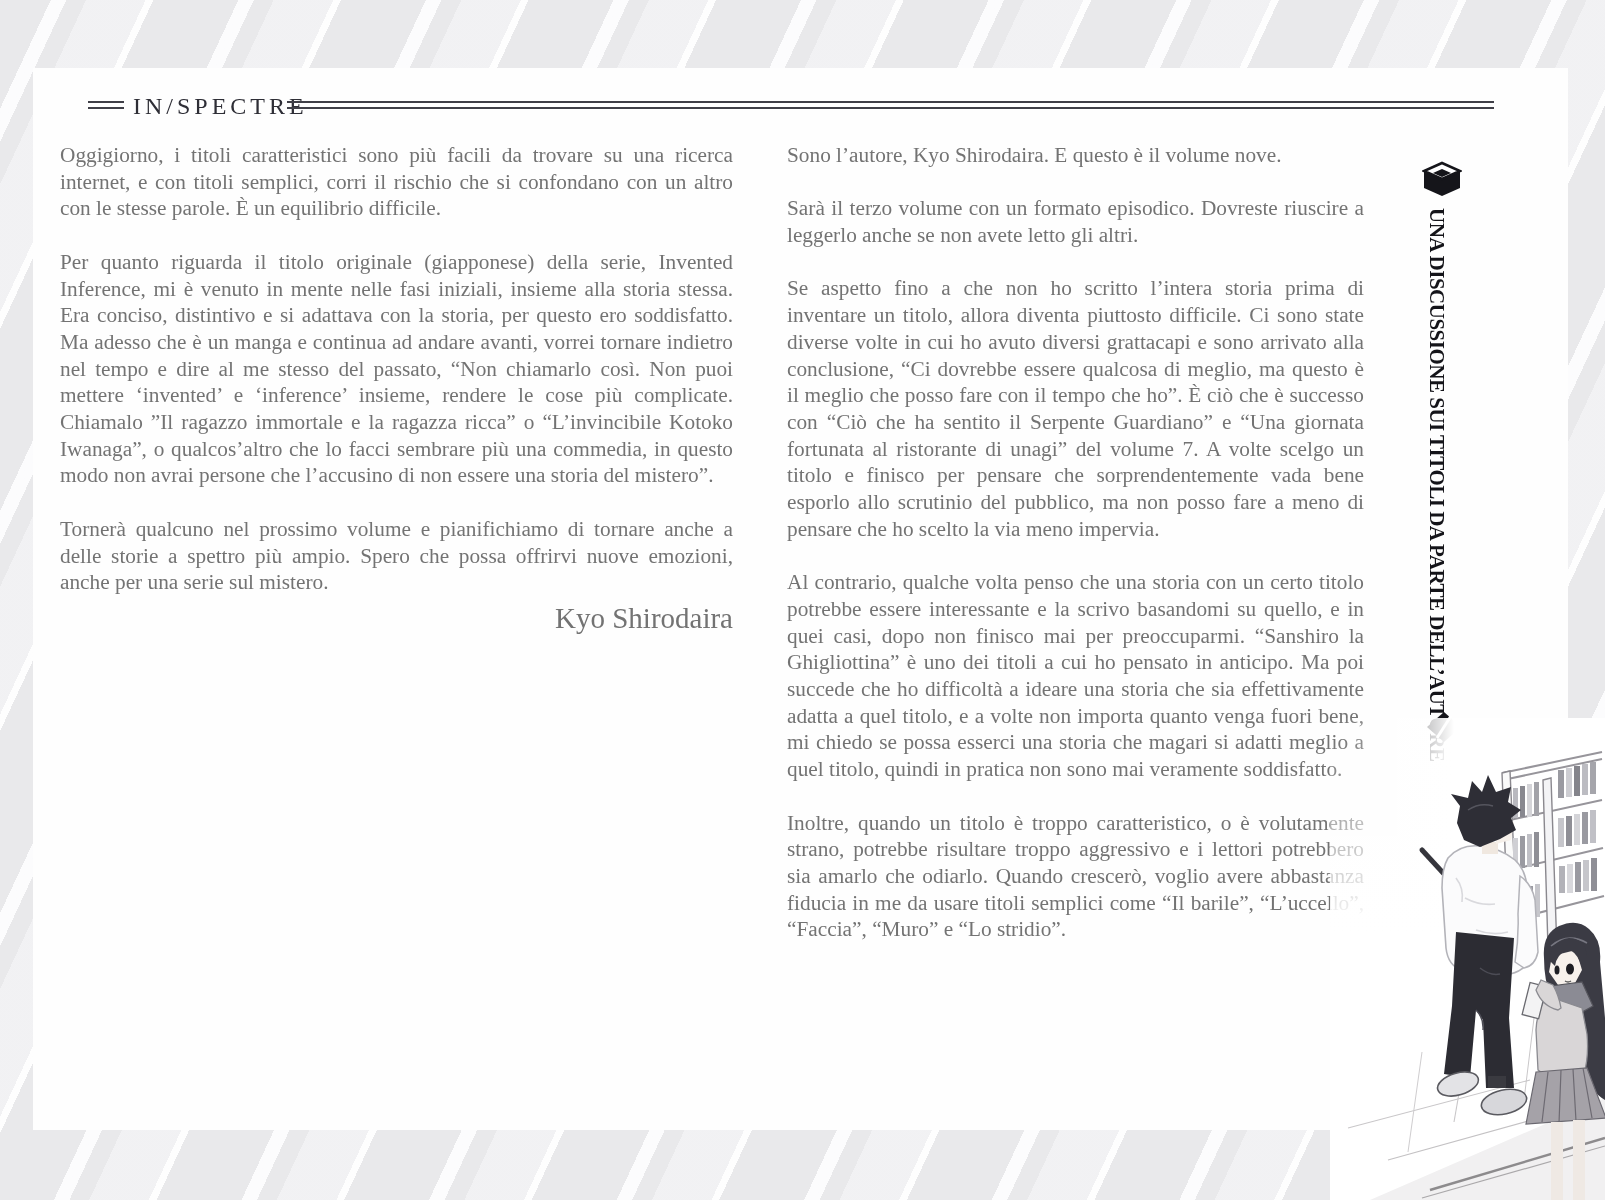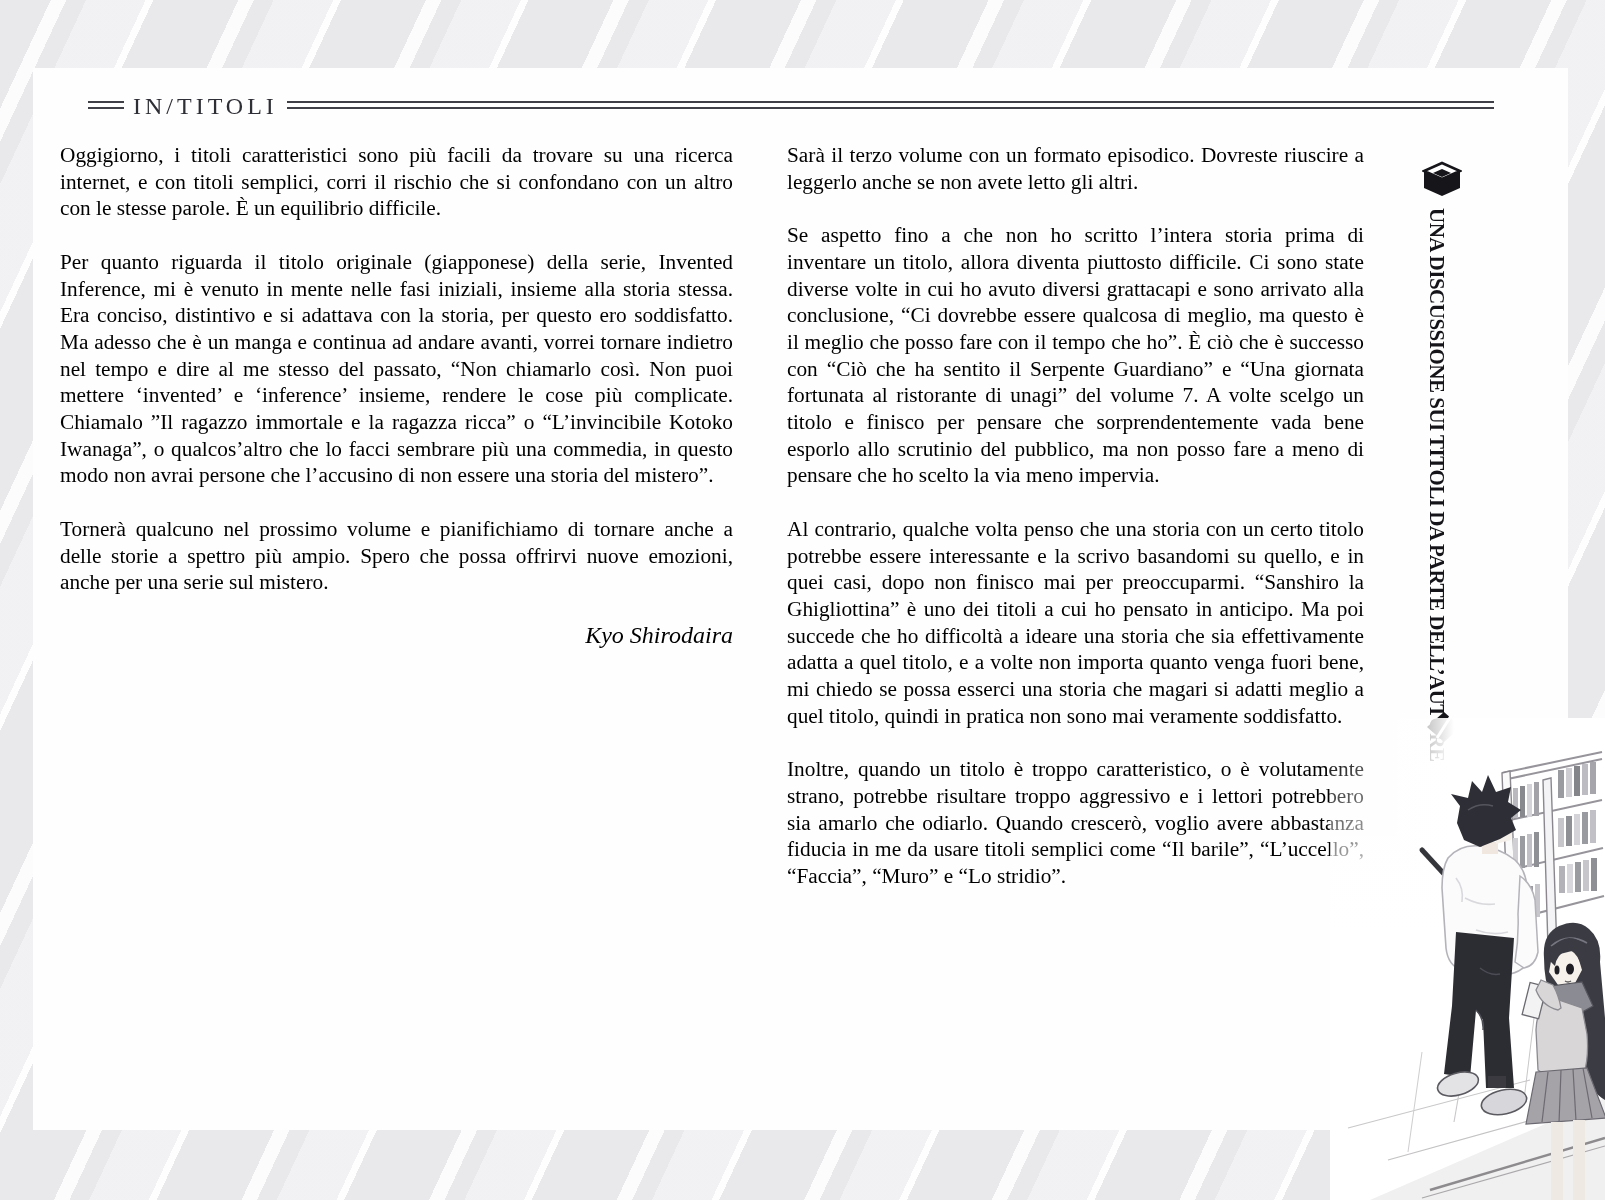--- a/index.html
+++ b/index.html
@@ -18,26 +18,26 @@
   }
   .page{position:absolute;left:33px;top:68px;width:1535px;height:1062px;background:#fefefe;}
   .rule2{position:absolute;height:4px;border-top:2px solid #3f3f47;border-bottom:2px solid #3f3f47;}
   .rule-short{left:88px;top:101px;width:36px;}
   .rule-long{left:287px;top:101px;width:1207px;}
   .masthead{
     position:absolute;left:133px;top:93px;
     font-size:24px;letter-spacing:4px;color:#2e2e36;
     font-family:"Liberation Serif", serif;
   }
-  .col{position:absolute;text-align:justify;font-size:21.3px;line-height:26.7px;color:#000000;}
+  .col{position:absolute;text-align:justify;font-size:21.3px;line-height:26.7px;color:#737373;}
   .col p{margin:0 0 26.7px 0;}
   .col p:last-of-type{margin-bottom:0;}
   .col-left{left:60px;top:142px;width:673px;}
   .col-right{left:787px;top:142px;width:577px;}
-  .signature{text-align:right;margin-top:26px;font-size:24px;font-style:italic;}
+  .signature{text-align:right;margin-top:9px;font-size:29px;}
   .v-title{
     position:absolute;left:1424px;top:208px;height:500px;
     writing-mode:vertical-rl;
     font-family:"Liberation Serif", serif;font-weight:bold;
     font-size:21px;letter-spacing:-0.5px;color:#141419;
     white-space:nowrap;
   }
   .icon-abs{position:absolute;}
   .illo{
     position:absolute;left:1330px;top:718px;width:275px;height:482px;
@@ -46,31 +46,32 @@
       linear-gradient(to top, #ffffff 55%, rgba(255,255,255,0) 96%);
   }
   .illo svg{position:absolute;left:0;top:0;}
 </style>
 </head>
 <body>
 
 <div class="page"></div>
 
 <div class="rule2 rule-short"></div>
-<div class="masthead">IN/TITOLI</div>
+<div class="masthead">IN/SPECTRE</div>
 <div class="rule2 rule-long"></div>
 
 <div class="col col-left">
   <p>Oggigiorno, i titoli caratteristici sono più facili da trovare su una ricerca internet, e con titoli semplici, corri il rischio che si confondano con un altro con le stesse parole. È un equilibrio difficile.</p>
   <p>Per quanto riguarda il titolo originale (giapponese) della serie, Invented Inference, mi è venuto in mente nelle fasi iniziali, insieme alla storia stessa. Era conciso, distintivo e si adattava con la storia, per questo ero soddisfatto. Ma adesso che è un manga e continua ad andare avanti, vorrei tornare indietro nel tempo e dire al me stesso del passato, “Non chiamarlo così. Non puoi mettere ‘invented’ e ‘inference’ insieme, rendere le cose più complicate. Chiamalo ”Il ragazzo immortale e la ragazza ricca” o “L’invincibile Kotoko Iwanaga”, o qualcos’altro che lo facci sembrare più una commedia, in questo modo non avrai persone che l’accusino di non essere una storia del mistero”.</p>
   <p>Tornerà qualcuno nel prossimo volume e pianifichiamo di tornare anche a delle storie a spettro più ampio. Spero che possa offrirvi nuove emozioni, anche per una serie sul mistero.</p>
   <div class="signature">Kyo Shirodaira</div>
 </div>
 
 <div class="col col-right">
+  <p>Sono l’autore, Kyo Shirodaira. E questo è il volume nove.</p>
   <p>Sarà il terzo volume con un formato episodico. Dovreste riuscire a leggerlo anche se non avete letto gli altri.</p>
   <p>Se aspetto fino a che non ho scritto l’intera storia prima di inventare un titolo, allora diventa piuttosto difficile. Ci sono state diverse volte in cui ho avuto diversi grattacapi e sono arrivato alla conclusione, “Ci dovrebbe essere qualcosa di meglio, ma questo è il meglio che posso fare con il tempo che ho”. È ciò che è successo con “Ciò che ha sentito il Serpente Guardiano” e “Una giornata fortunata al ristorante di unagi” del volume 7. A volte scelgo un titolo e finisco per pensare che sorprendentemente vada bene esporlo allo scrutinio del pubblico, ma non posso fare a meno di pensare che ho scelto la via meno impervia.</p>
   <p>Al contrario, qualche volta penso che una storia con un certo titolo potrebbe essere interessante e la scrivo basandomi su quello, e in quei casi, dopo non finisco mai per preoccuparmi. “Sanshiro la Ghigliottina” è uno dei titoli a cui ho pensato in anticipo. Ma poi succede che ho difficoltà a ideare una storia che sia effettivamente adatta a quel titolo, e a volte non importa quanto venga fuori bene, mi chiedo se possa esserci una storia che magari si adatti meglio a quel titolo, quindi in pratica non sono mai veramente soddisfatto.</p>
   <p>Inoltre, quando un titolo è troppo caratteristico, o è volutamente strano, potrebbe risultare troppo aggressivo e i lettori potrebbero sia amarlo che odiarlo. Quando crescerò, voglio avere abbastanza fiducia in me da usare titoli semplici come “Il barile”, “L’uccello”, “Faccia”, “Muro” e “Lo stridio”.</p>
 </div>
 
 <svg class="icon-abs" style="left:1422px;top:160px" width="40" height="38" viewBox="0 0 40 38">
   <polygon points="2,11 20,19 20,36 2,28" fill="#15151a"></polygon>
   <polygon points="38,11 20,19 20,36 38,28" fill="#15151a"></polygon>
   <polygon points="20,3 38,11 20,19 2,11" fill="#ffffff" stroke="#15151a" stroke-width="2.6"></polygon>

